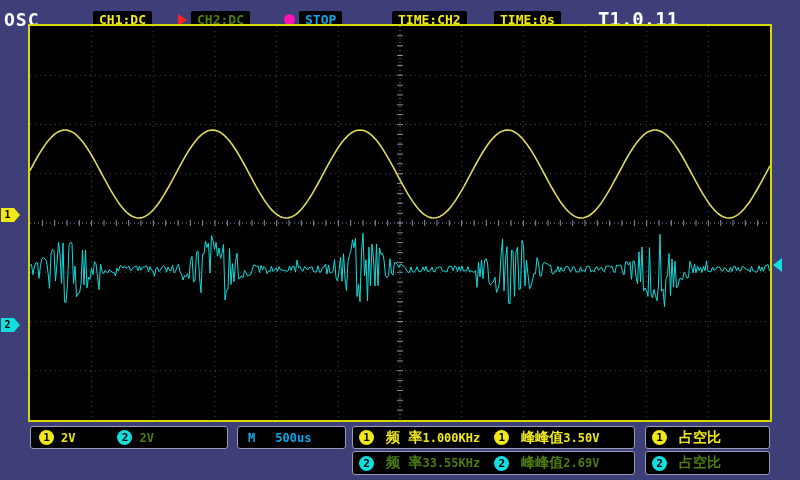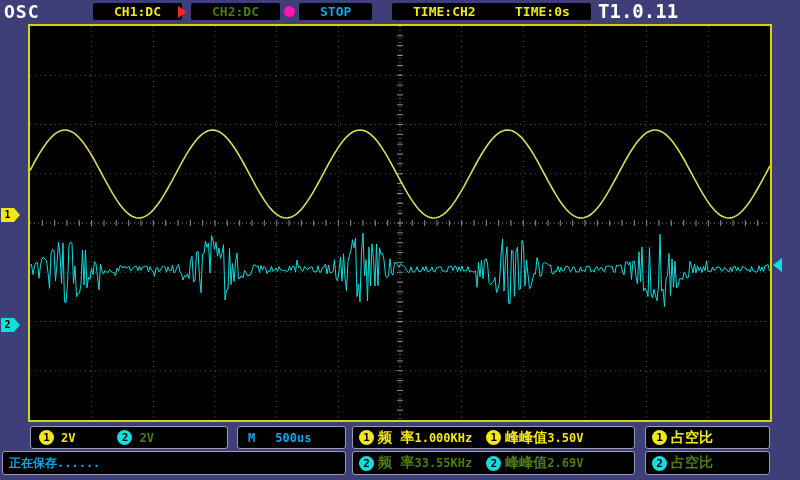--- a/index.html
+++ b/index.html
@@ -1,23 +1,23 @@
 <!DOCTYPE html>
 <html><head>
 <meta charset="utf-8">
 <style>
   *{margin:0;padding:0;box-sizing:border-box}
   html,body{width:800px;height:480px;overflow:hidden}
   body{background:#3e3e78;font-family:"DejaVu Sans Mono","DejaVu Sans",sans-serif}
   .screen{position:relative;width:800px;height:480px;background:#3e3e78;overflow:hidden}
 
   
-  .topbar{position:absolute;left:0;top:0;width:800px;height:15px}
+  .topbar{position:absolute;left:0;top:8px;width:800px;height:15px}
   .logo{position:absolute;left:4px;top:1px;color:#fff;font-weight:bold;font-size:18px;letter-spacing:1px}
-  .pill{position:absolute;top:3px;height:17px;background:#000;border-radius:2px;font-weight:bold;font-size:13px;line-height:17px;padding:0 21px;white-space:nowrap}
+  .pill{position:absolute;top:3px;height:17px;background:#000;border-radius:2px;font-weight:bold;font-size:13px;line-height:17px;padding:0 6px;white-space:nowrap}
   .plain{position:absolute;top:3px;color:#fff;font-weight:bold;font-size:19px;line-height:17px}
   .t-yellow{color:#f0e818}.t-cyan{color:#4d7c0f}.t-white{color:#0ea5e9}
   .tri-right{position:absolute;width:0;height:0;border-top:6px solid transparent;border-bottom:6px solid transparent;border-left:9px solid #ff2222}
   .dot{position:absolute;width:11px;height:11px;border-radius:50%;background:#ff14b4}
 
   
   .plot{position:absolute;left:28px;top:24px;width:744px;height:398px;background:#000;border:2px solid #d6d600}
   .plot svg{display:block}
 
   
@@ -26,21 +26,21 @@
   .gm-y{background:#f0e818}.gm-y .arrow{border-left:6px solid #f0e818}
   .gm-c{background:#12dede}.gm-c .arrow{border-left:6px solid #12dede}
   .trig-mark{position:absolute;width:0;height:0;border-top:7px solid transparent;border-bottom:7px solid transparent;border-right:9px solid #12dede;z-index:5}
 
   
   .fbox{position:absolute;background:#000;border:1px solid #9a9ab4;border-radius:3px;display:flex;align-items:center;font-weight:bold;white-space:nowrap;overflow:hidden}
   .badge{display:inline-block;width:15px;height:15px;border-radius:50%;color:#000;font-size:11px;line-height:15px;text-align:center;font-weight:bold;flex:none}
   .bg-y{background:#f0e818}.bg-c{background:#12dede}
   .scale-group{display:flex;align-items:center;gap:7px}
   .meas-group{display:flex;align-items:center;margin-right:14px}
-  .lbl{font-size:14px;margin-left:4px}
+  .lbl{font-size:14px;margin-left:12px}
   .val{font-size:12px}
   .big{font-size:12px}
 </style>
 </head>
 <body>
 
 <div class="screen">
 
   <div class="topbar">
     <div class="logo">OSC</div>
@@ -218,23 +218,20 @@
   </div>
 
   <div class="fbox" style="left:645px;top:426px;width:125px;height:23px;padding-left:6px">
     <span class="meas-group">
       <span class="badge bg-y">1</span>
       <span class="lbl t-yellow">占空比</span>
       <span class="val t-yellow"></span>
     </span>
   </div>
 
-  <div class="fbox" style="left:2px;top:451px;width:344px;height:24px;padding-left:6px">
-    <span class="val t-white">正在保存......</span>
-  </div>
 
   <div class="fbox" style="left:352px;top:451px;width:283px;height:24px;padding-left:6px">
     <span class="meas-group">
       <span class="badge bg-c">2</span>
       <span class="lbl t-cyan">频 率</span>
       <span class="val t-cyan">33.55KHz</span>
     </span>
     <span class="meas-group">
       <span class="badge bg-c">2</span>
       <span class="lbl t-cyan">峰峰值</span>

